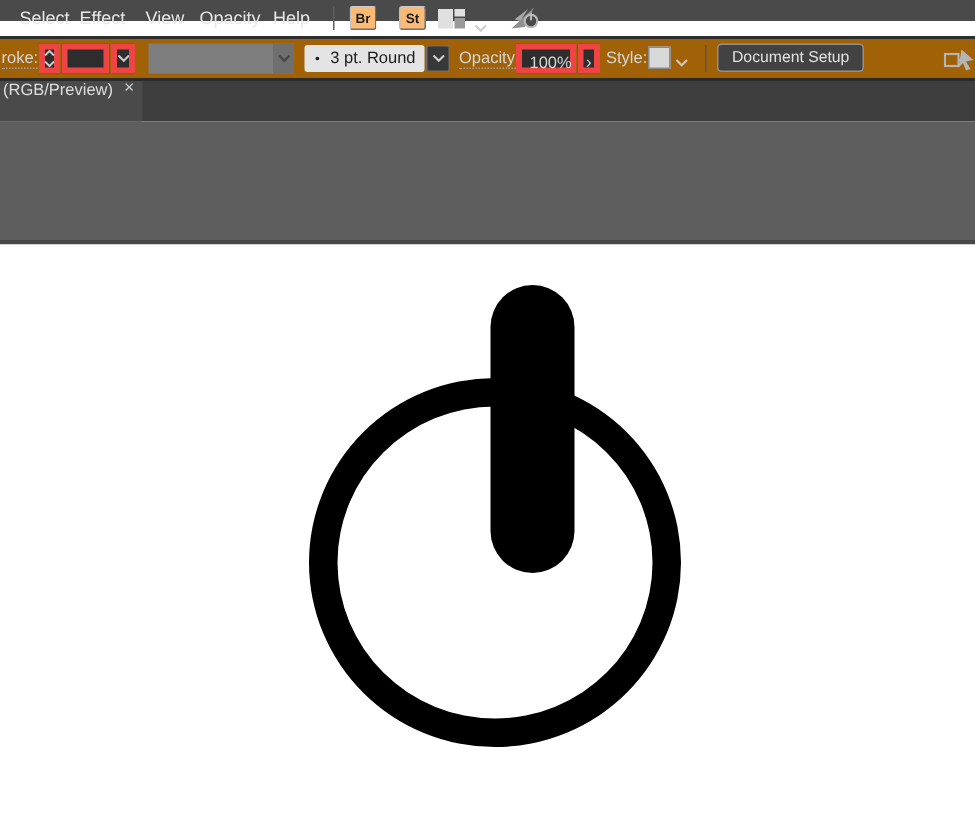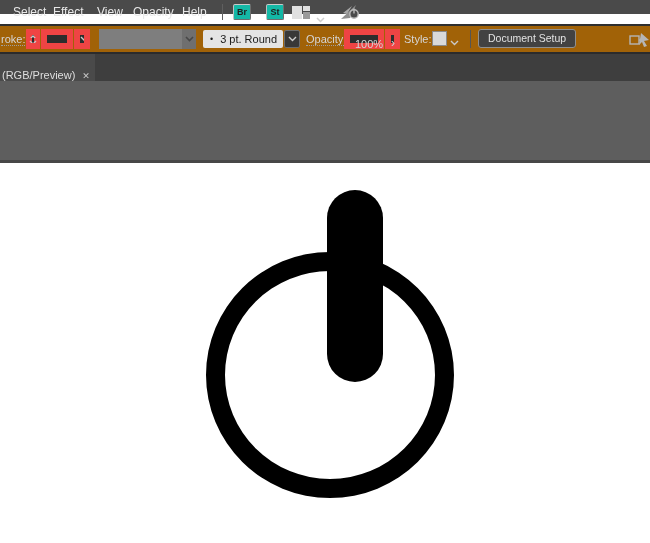--- a/index.html
+++ b/index.html
@@ -10,61 +10,61 @@
   }
 
   
   .menubar { position:absolute; left:0; top:0; width:650px; height:14px; background:#4a4a4a; }
   .menu-item {
     position:absolute; top:0; height:24px; line-height:24px;
     color:#e8e8e8; font-size:12px; cursor:default; padding:0 2px;
   }
   .vsep { position:absolute; width:1px; background:#5f5f5f; }
   .mini-btn {
-    position:absolute; top:4px; width:18px; height:16px; background:#14b8a6;
+    position:absolute; top:4px; width:18px; height:16px; background:#fdba74;
     border:1px solid #6e6e6e; border-top-color:#c9c9c9; border-left-color:#c0c0c0;
     border-radius:2px; color:#1e1e1e; font-size:9px; font-weight:bold;
     text-align:center; line-height:14px;
   }
   .wsicon { position:absolute; top:6px; width:18px; height:13px; display:flex; }
   .wsicon .l { width:10px; height:13px; background:#e0e0e0; }
   .wsicon .r { width:7px; margin-left:1px; display:flex; flex-direction:column; }
   .wsicon .rt { height:5px; background:#e0e0e0; }
   .wsicon .rb { height:7px; margin-top:1px; background:#9a9a9a; }
   .chev { position:absolute; display:block; }
 
   
   .hdiv1 { position:absolute; left:0; top:24px; width:650px; height:2px; background:#2e2e2e; }
   .hdiv2 { position:absolute; left:0; top:52px; width:650px; height:2px; background:#2b2b2b; }
 
   
   .controlbar { position:absolute; left:0; top:26px; width:650px; height:26px; background:#a16207; color:#d6d6d6; font-size:11px; }
   .cb-label { position:absolute; top:7px; height:13px; line-height:12px; }
   .dotted { border-bottom:1px dotted #9f9f9f; }
-  .darkbox { position:absolute; top:3px; height:20px; background:#2d2d2d; border:6px solid #ef4444; }
+  .darkbox { position:absolute; top:3px; height:20px; background:#2d2d2d; border:4px solid #ef4444; }
   .stepper { display:flex; flex-direction:column; align-items:center; justify-content:center; gap:2px; }
   .brush-dd { position:absolute; top:3px; height:20px; background:#7e7e7e; display:flex; }
   .brush-dd .fill { width:83px; height:100%; }
   .brush-dd .dz { width:14px; height:100%; background:#6f6f6f; display:flex; align-items:center; justify-content:center; }
   .brushname {
     position:absolute; top:4px; height:18px; background:#e4e4e4; border-radius:2px;
     color:#1a1a1a; display:flex; align-items:center; padding-left:7px; gap:7px; font-size:11px;
   }
   .chevbtn { position:absolute; top:4px; width:16px; height:18px; background:#383838; border:1px solid #6d6d6d; border-radius:2px; display:flex; align-items:center; justify-content:center; }
   .opfield { padding-left:5px; line-height:18px; color:#d6d6d6; }
   .morebtn { text-align:center; line-height:17px; color:#cfcfcf; font-size:12px; }
   .swatch { position:absolute; top:5px; width:15px; height:15px; background:#d9d9d9; border:1px solid #8a8a8a; }
   .cb-btn {
     position:absolute; top:3px; height:19px; background:#424242; border:1px solid #909090;
     border-radius:3px; color:#e2e2e2; font-size:10.5px; padding:0 9px; line-height:17px; cursor:default;
   }
 
   
   .tabbar { position:absolute; left:0; top:54px; width:650px; height:27px; background:#3e3e3e; }
-  .tab { position:absolute; left:0; top:0; width:95px; height:27px; background:#4a4a4a; display:flex; align-items:flex-end; }
+  .tab { position:absolute; left:0; top:0; width:95px; height:27px; background:#4a4a4a; display:flex; align-items:flex-start; }
   .tab-title { color:#dedede; font-size:11px; padding-left:2px; white-space:nowrap; overflow:hidden; }
   .tab-close { margin-left:7px; color:#c9c9c9; font-size:9px; line-height:9px; }
 
   
   .pasteboard { position:absolute; left:0; top:81px; width:650px; height:79px; background:#5e5e5e; }
   .artboard-edge { position:absolute; left:0; top:160px; width:650px; height:3px; background:#474747; }
   .canvas { position:absolute; left:0; top:163px; width:650px; height:380px; background:#ffffff; }
 
   
   .watermark { position:absolute; left:398px; top:1px; width:138px; text-align:center; }

